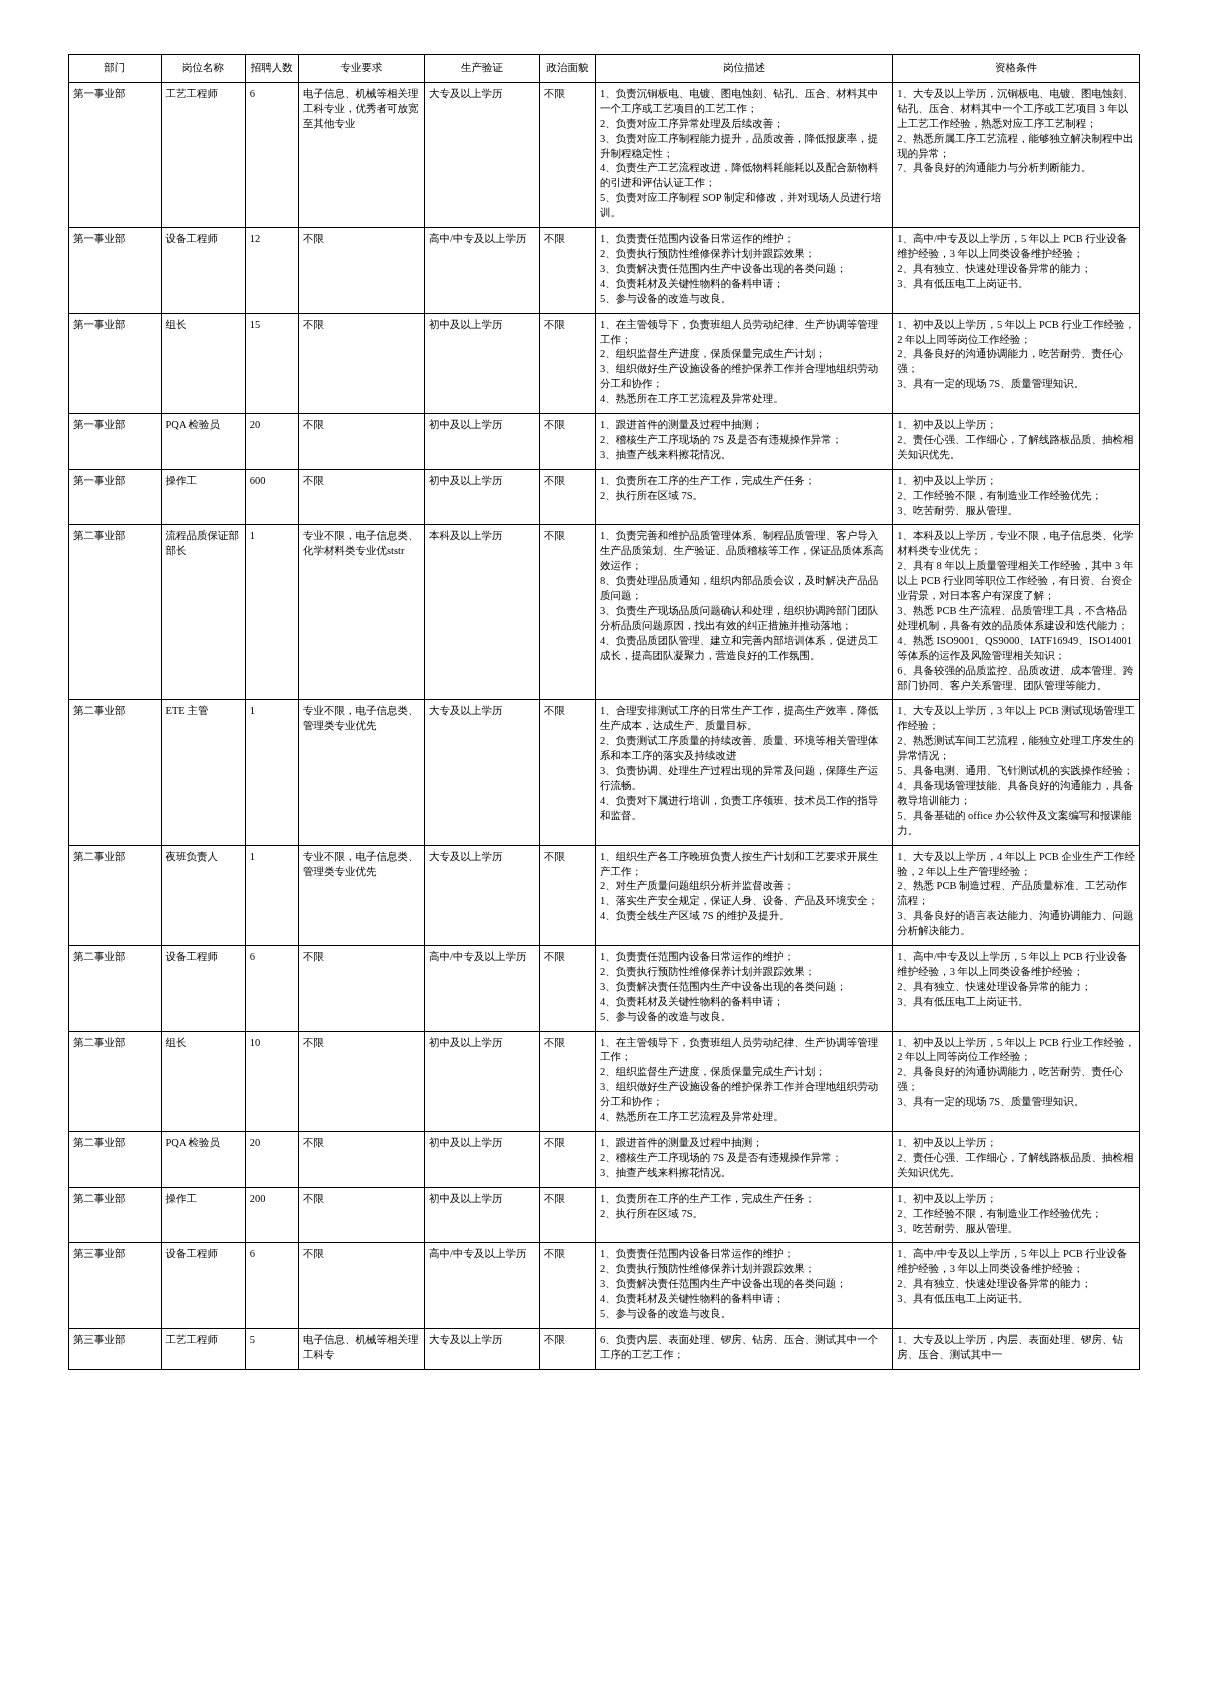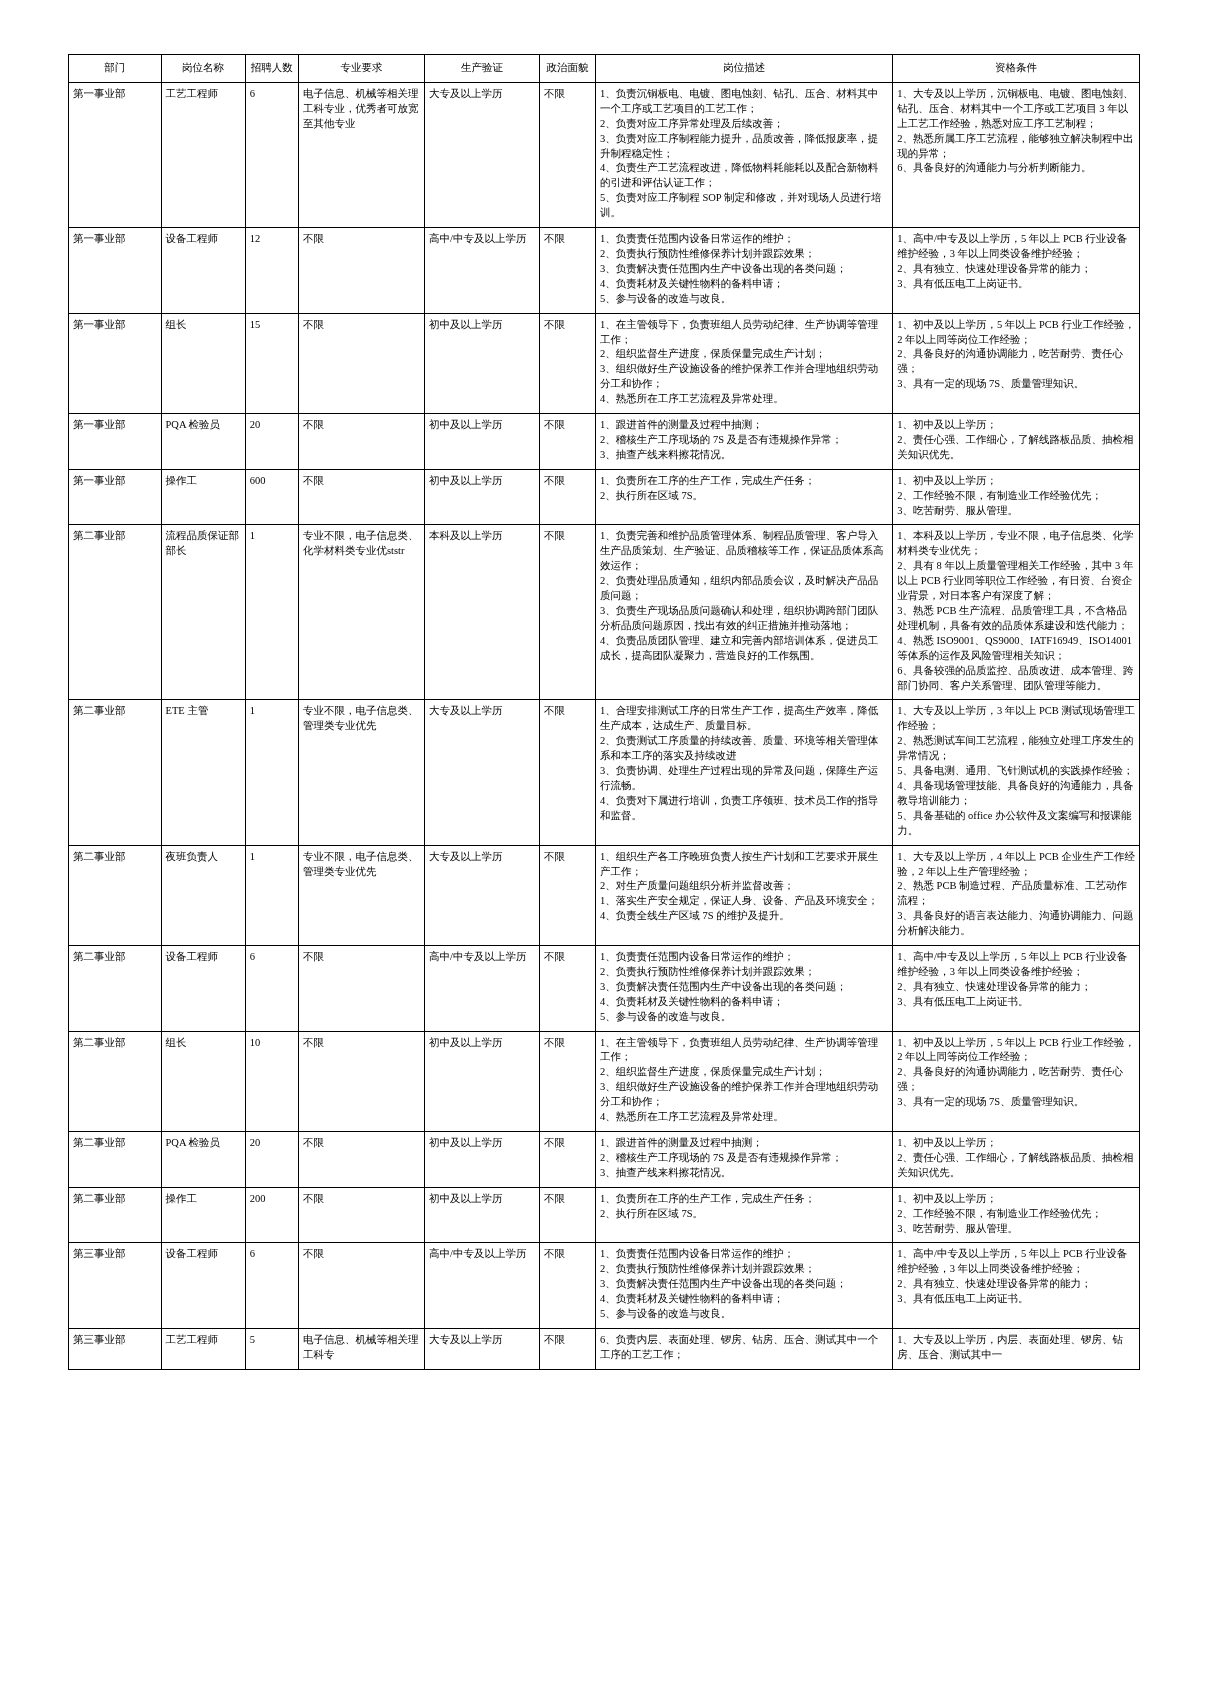--- a/index.html
+++ b/index.html
@@ -123,21 +123,21 @@
               <div>2、负责对应工序异常处理及后续改善；</div>
               <div>3、负责对应工序制程能力提升，品质改善，降低报废率，提升制程稳定性；</div>
               <div>4、负责生产工艺流程改进，降低物料耗能耗以及配合新物料的引进和评估认证工作；</div>
               <div>5、负责对应工序制程 SOP 制定和修改，并对现场人员进行培训。</div>
             </div>
           </td>
           <td class="qual">
             <div class="lines">
               <div>1、大专及以上学历，沉铜板电、电镀、图电蚀刻、钻孔、压合、材料其中一个工序或工艺项目 3 年以上工艺工作经验，熟悉对应工序工艺制程；</div>
               <div>2、熟悉所属工序工艺流程，能够独立解决制程中出现的异常；</div>
-              <div>6、具备良好的沟通能力与分析判断能力。</div>
+              <div>7、具备良好的沟通能力与分析判断能力。</div>
             </div>
           </td>
         </tr>
         <tr>
           <td class="dept">
             <div class="lines">
               <div>第一事业部</div>
             </div>
           </td>
           <td class="title">
@@ -346,21 +346,21 @@
             </div>
           </td>
           <td class="pol">
             <div class="lines">
               <div>不限</div>
             </div>
           </td>
           <td class="desc">
             <div class="lines">
               <div>1、负责完善和维护品质管理体系、制程品质管理、客户导入生产品质策划、生产验证、品质稽核等工作，保证品质体系高效运作；</div>
-              <div>2、负责处理品质通知，组织内部品质会议，及时解决产品品质问题；</div>
+              <div>8、负责处理品质通知，组织内部品质会议，及时解决产品品质问题；</div>
               <div>3、负责生产现场品质问题确认和处理，组织协调跨部门团队分析品质问题原因，找出有效的纠正措施并推动落地；</div>
               <div>4、负责品质团队管理、建立和完善内部培训体系，促进员工成长，提高团队凝聚力，营造良好的工作氛围。</div>
             </div>
           </td>
           <td class="qual">
             <div class="lines">
               <div>1、本科及以上学历，专业不限，电子信息类、化学材料类专业优先；</div>
               <div>2、具有 8 年以上质量管理相关工作经验，其中 3 年以上 PCB 行业同等职位工作经验，有日资、台资企业背景，对日本客户有深度了解；</div>
               <div>3、熟悉 PCB 生产流程、品质管理工具，不含格品处理机制，具备有效的品质体系建设和迭代能力；</div>
               <div>4、熟悉 ISO9001、QS9000、IATF16949、ISO14001 等体系的运作及风险管理相关知识；</div>

